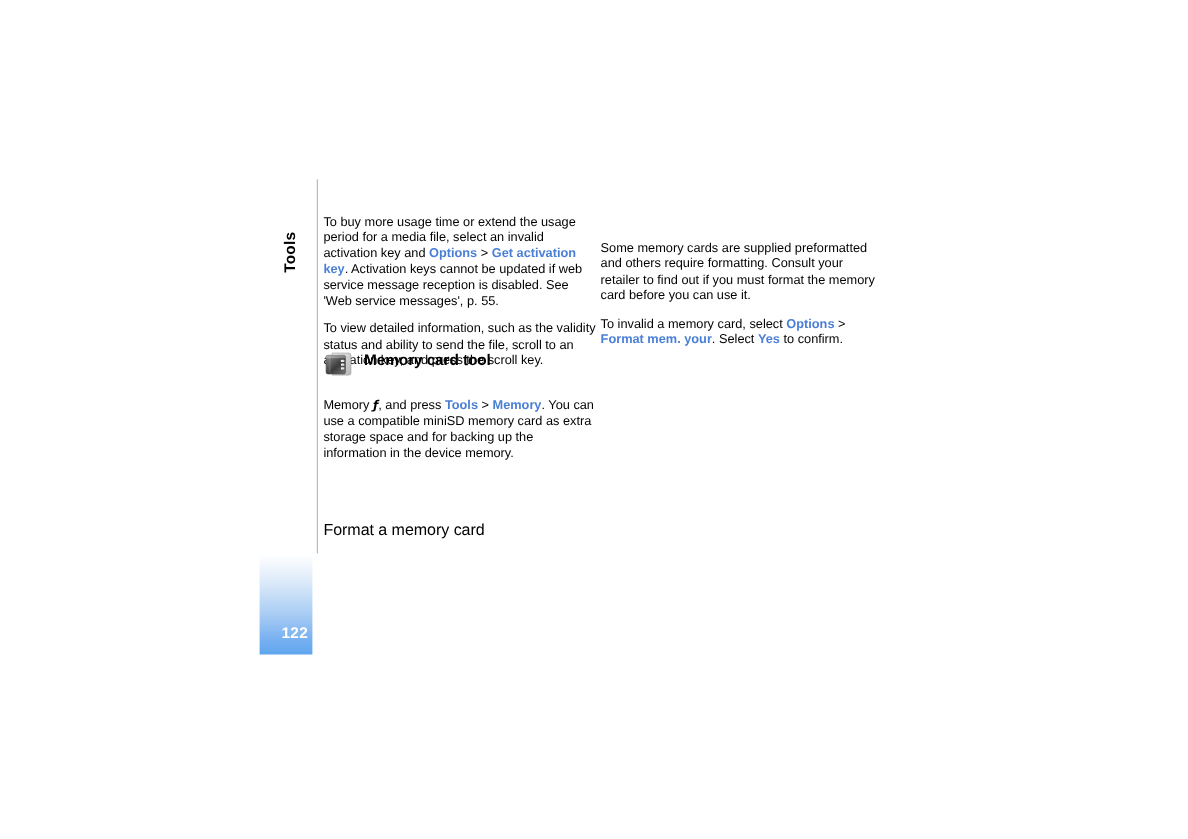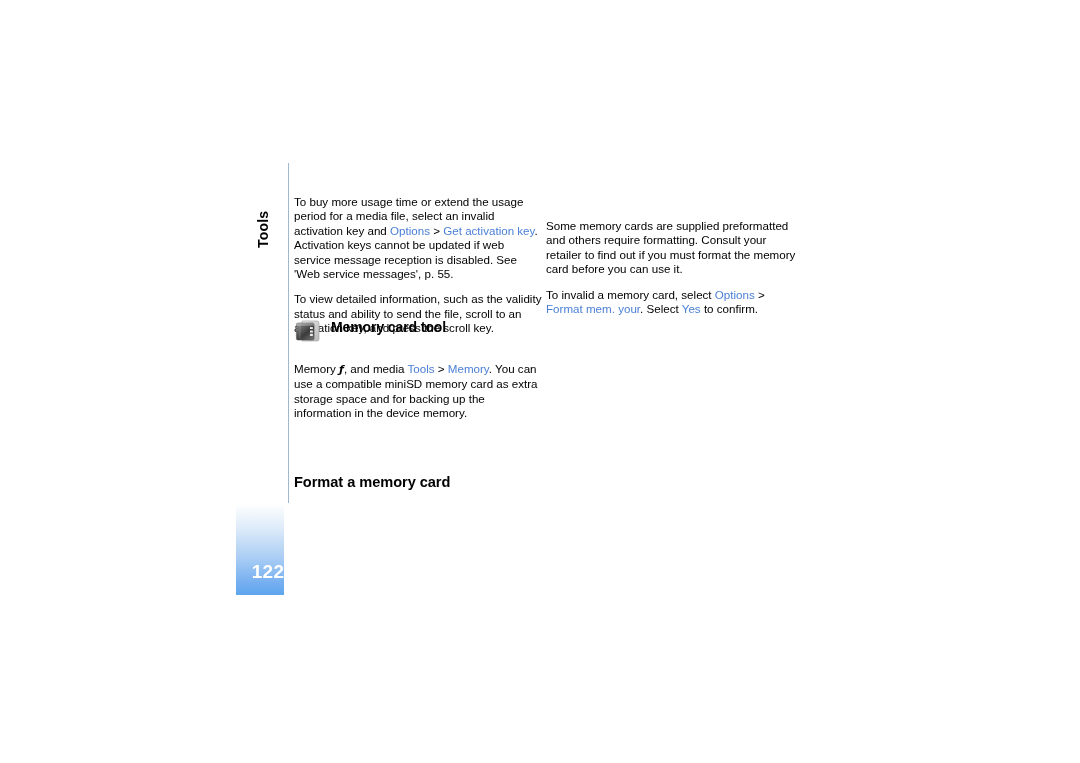--- a/index.html
+++ b/index.html
@@ -31,21 +31,21 @@
     width: 48px;
     height: 97px;
     background: linear-gradient(to bottom, #ffffff 0%, #ffffff 6%, #dceaf9 32%, #a9cdf4 62%, #74aef0 88%, #5ea6ee 100%);
   }
   .page-number {
     position: absolute;
     left: 0;
     bottom: 12px;
     width: 64px;
     text-align: center;
-    font-size: 19px;
+    font-size: 14px;
     font-weight: bold;
     color: #ffffff;
     letter-spacing: 0.3px;
   }
 
   
   .chapter-label {
     position: absolute;
     left: 237px;
     top: 196px;
@@ -88,21 +88,21 @@
   p.body {
     margin: 0 0 11px 0;
     font-size: 11.6px;
     line-height: 14.4px;
     color: #000000;
     text-align: left;
   }
   p.body:last-child { margin-bottom: 0; }
   .lnk-b {
     color: #4a7fd6;
-    font-weight: normal;
+    font-weight: bold;
   }
   .gt { color: #000000; }
 
   
   .section-head {
     position: absolute;
     left: 294px;
     top: 318px;
     width: 252px;
     height: 34px;
@@ -138,21 +138,21 @@
   
   .sub-head {
     position: absolute;
     left: 294px;
     top: 474px;
     width: 250px;
   }
   .sub-head h2 {
     margin: 0;
     font-size: 14.6px;
-    font-weight: bold;
+    font-weight: normal;
     color: #000000;
     letter-spacing: -0.05px;
   }
 
   .block-b {
     position: absolute;
     left: 294px;
     top: 497px;
     width: 250px;
   }
@@ -222,21 +222,21 @@
         <rect x="16.0" y="12.4" width="3.0" height="2.1" rx="0.5" fill="url(#notch)"></rect>
         <rect x="16.0" y="15.8" width="3.0" height="2.1" rx="0.5" fill="url(#notch)"></rect>
 
         <path d="M4.6 6.2 h2.2 v14.6 h-2.2 z" fill="#ffffff" fill-opacity="0.12"></path>
       </svg>
     </div>
     <h1>Memory card tool</h1>
   </div>
 
   <div class="block-a">
-    <p class="body"><span>Memory </span><span class="menu-key">ƒ</span><span>, and media </span><span class="lnk-b">Tools</span><span class="gt"> &gt; </span><span class="lnk-b">Memory</span><span>. You can use a compatible miniSD memory card as extra storage space and for backing up the information in the device memory.</span></p>
+    <p class="body"><span>Memory </span><span class="menu-key">ƒ</span><span>, and press </span><span class="lnk-b">Tools</span><span class="gt"> &gt; </span><span class="lnk-b">Memory</span><span>. You can use a compatible miniSD memory card as extra storage space and for backing up the information in the device memory.</span></p>
 
 
   </div>
 
   <div class="sub-head">
     <h2>Format a memory card</h2>
   </div>
 
 
 </div>

